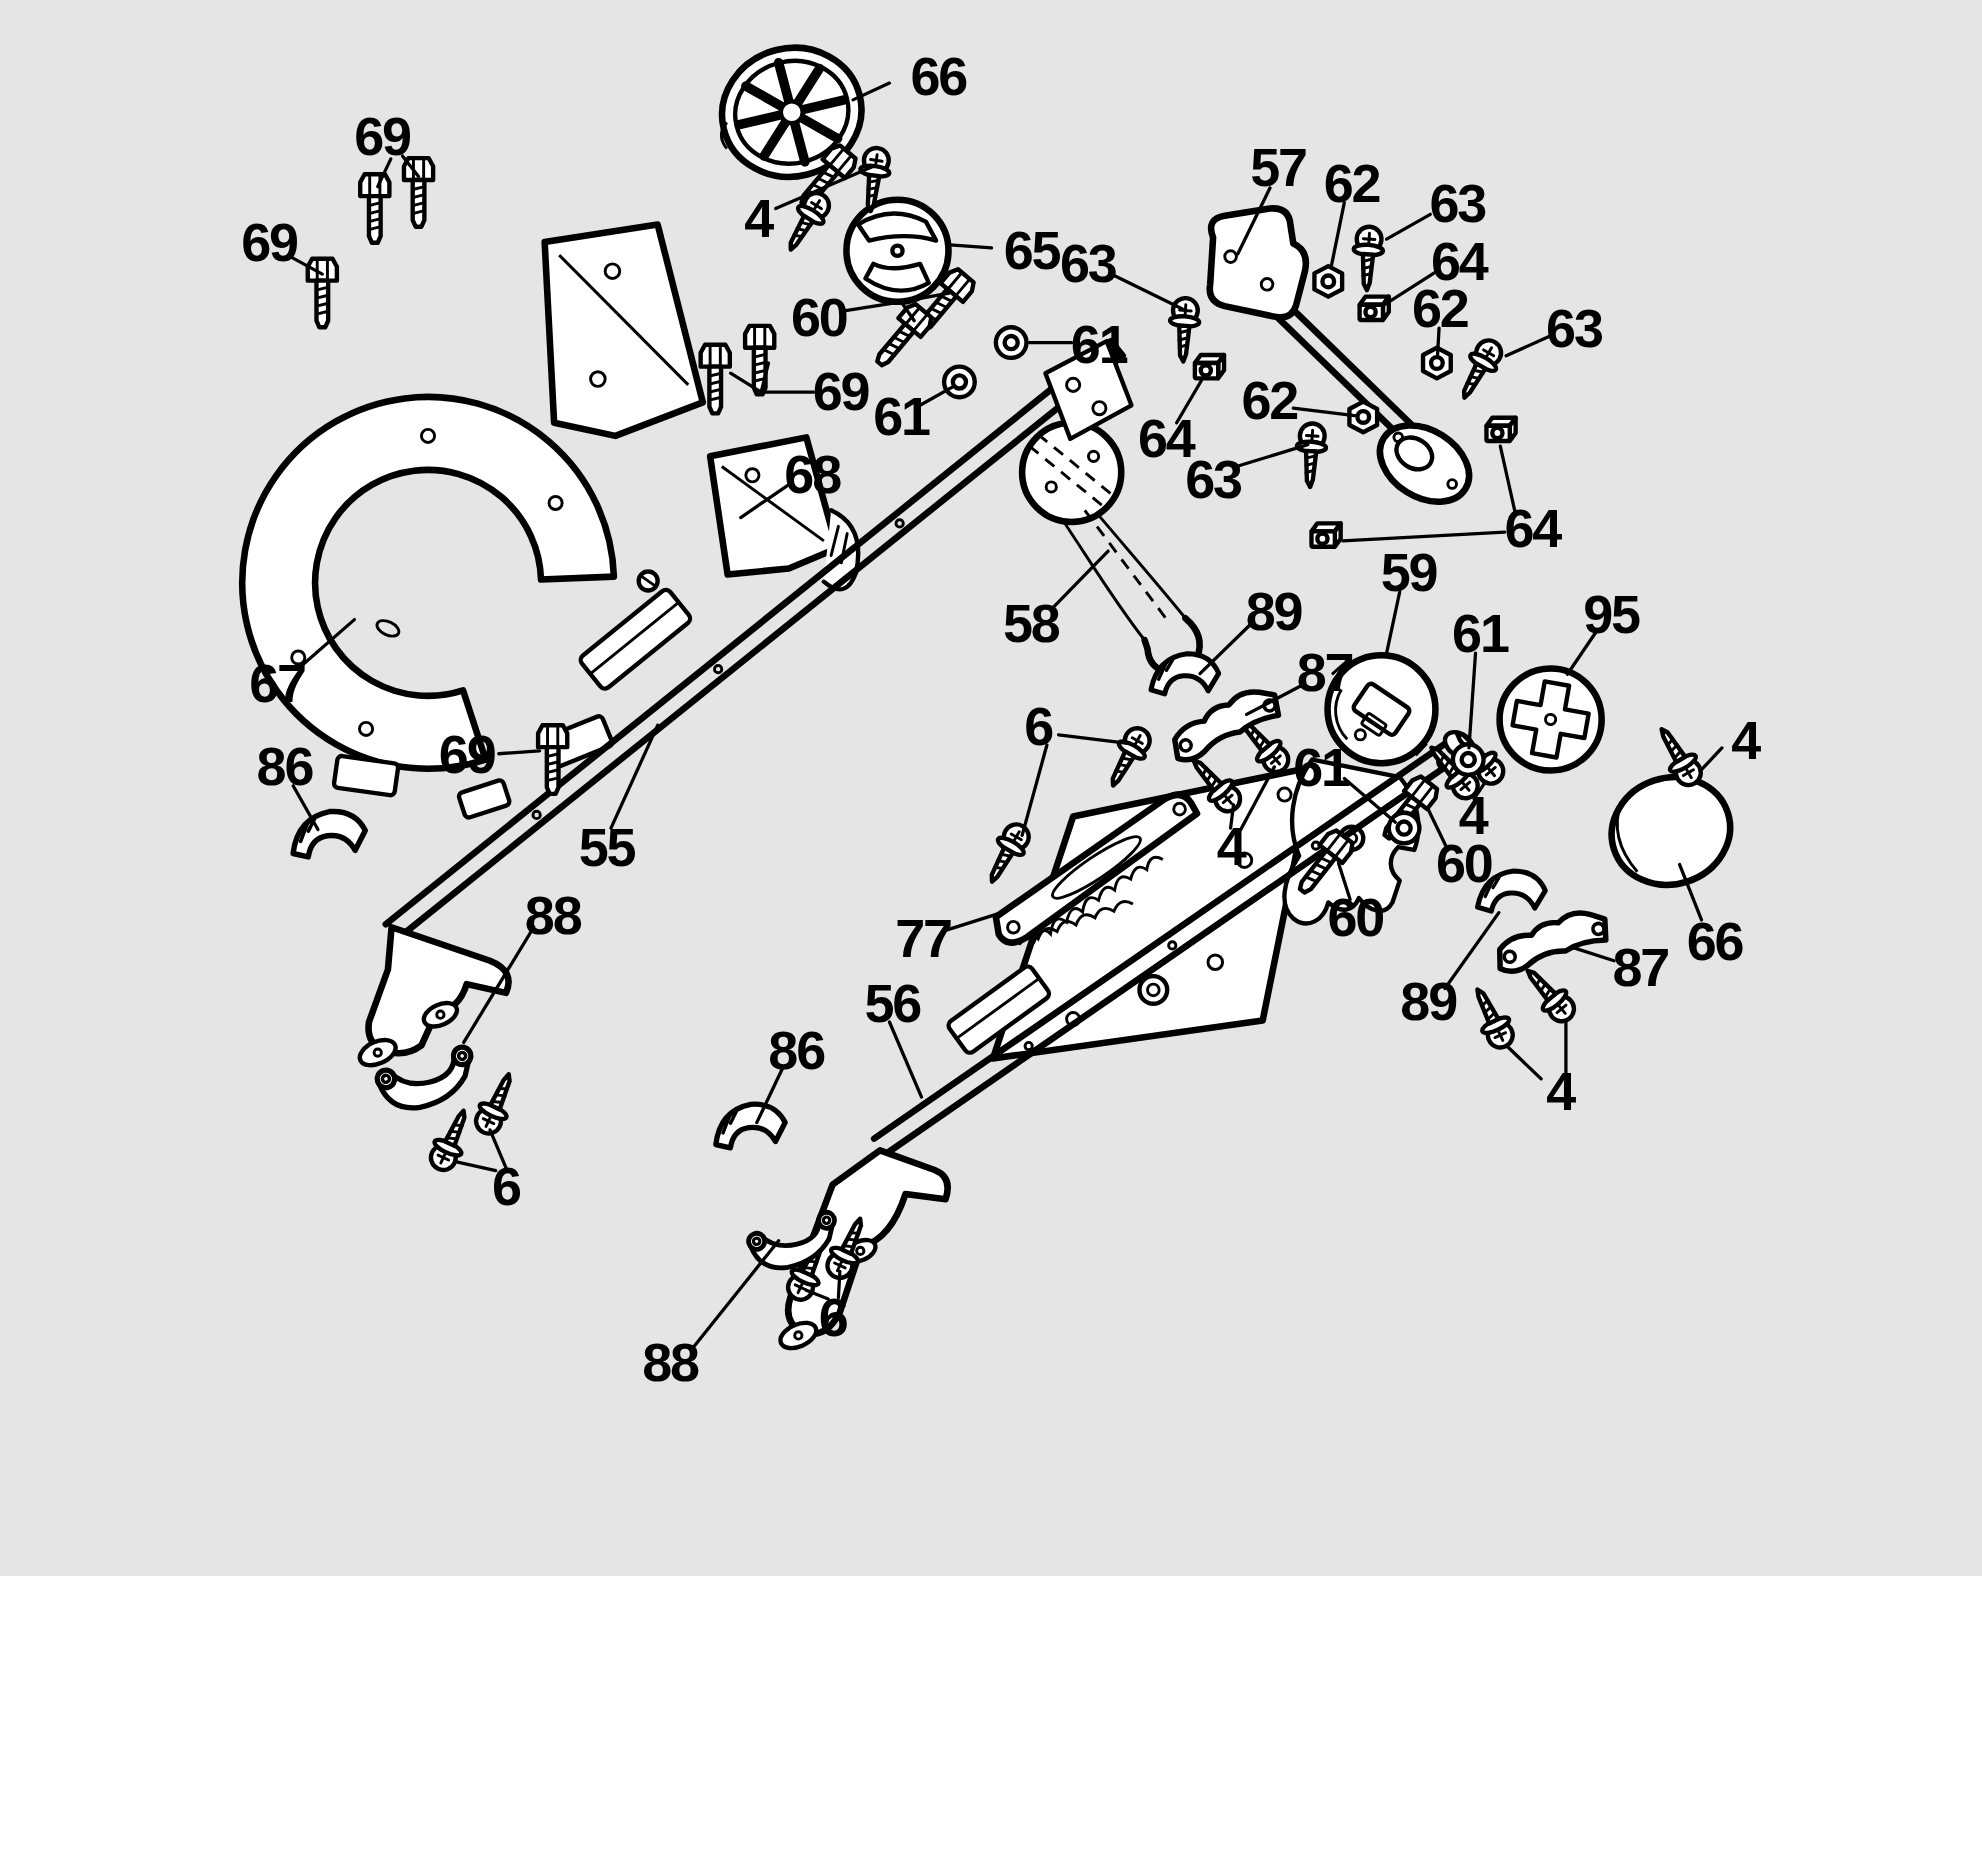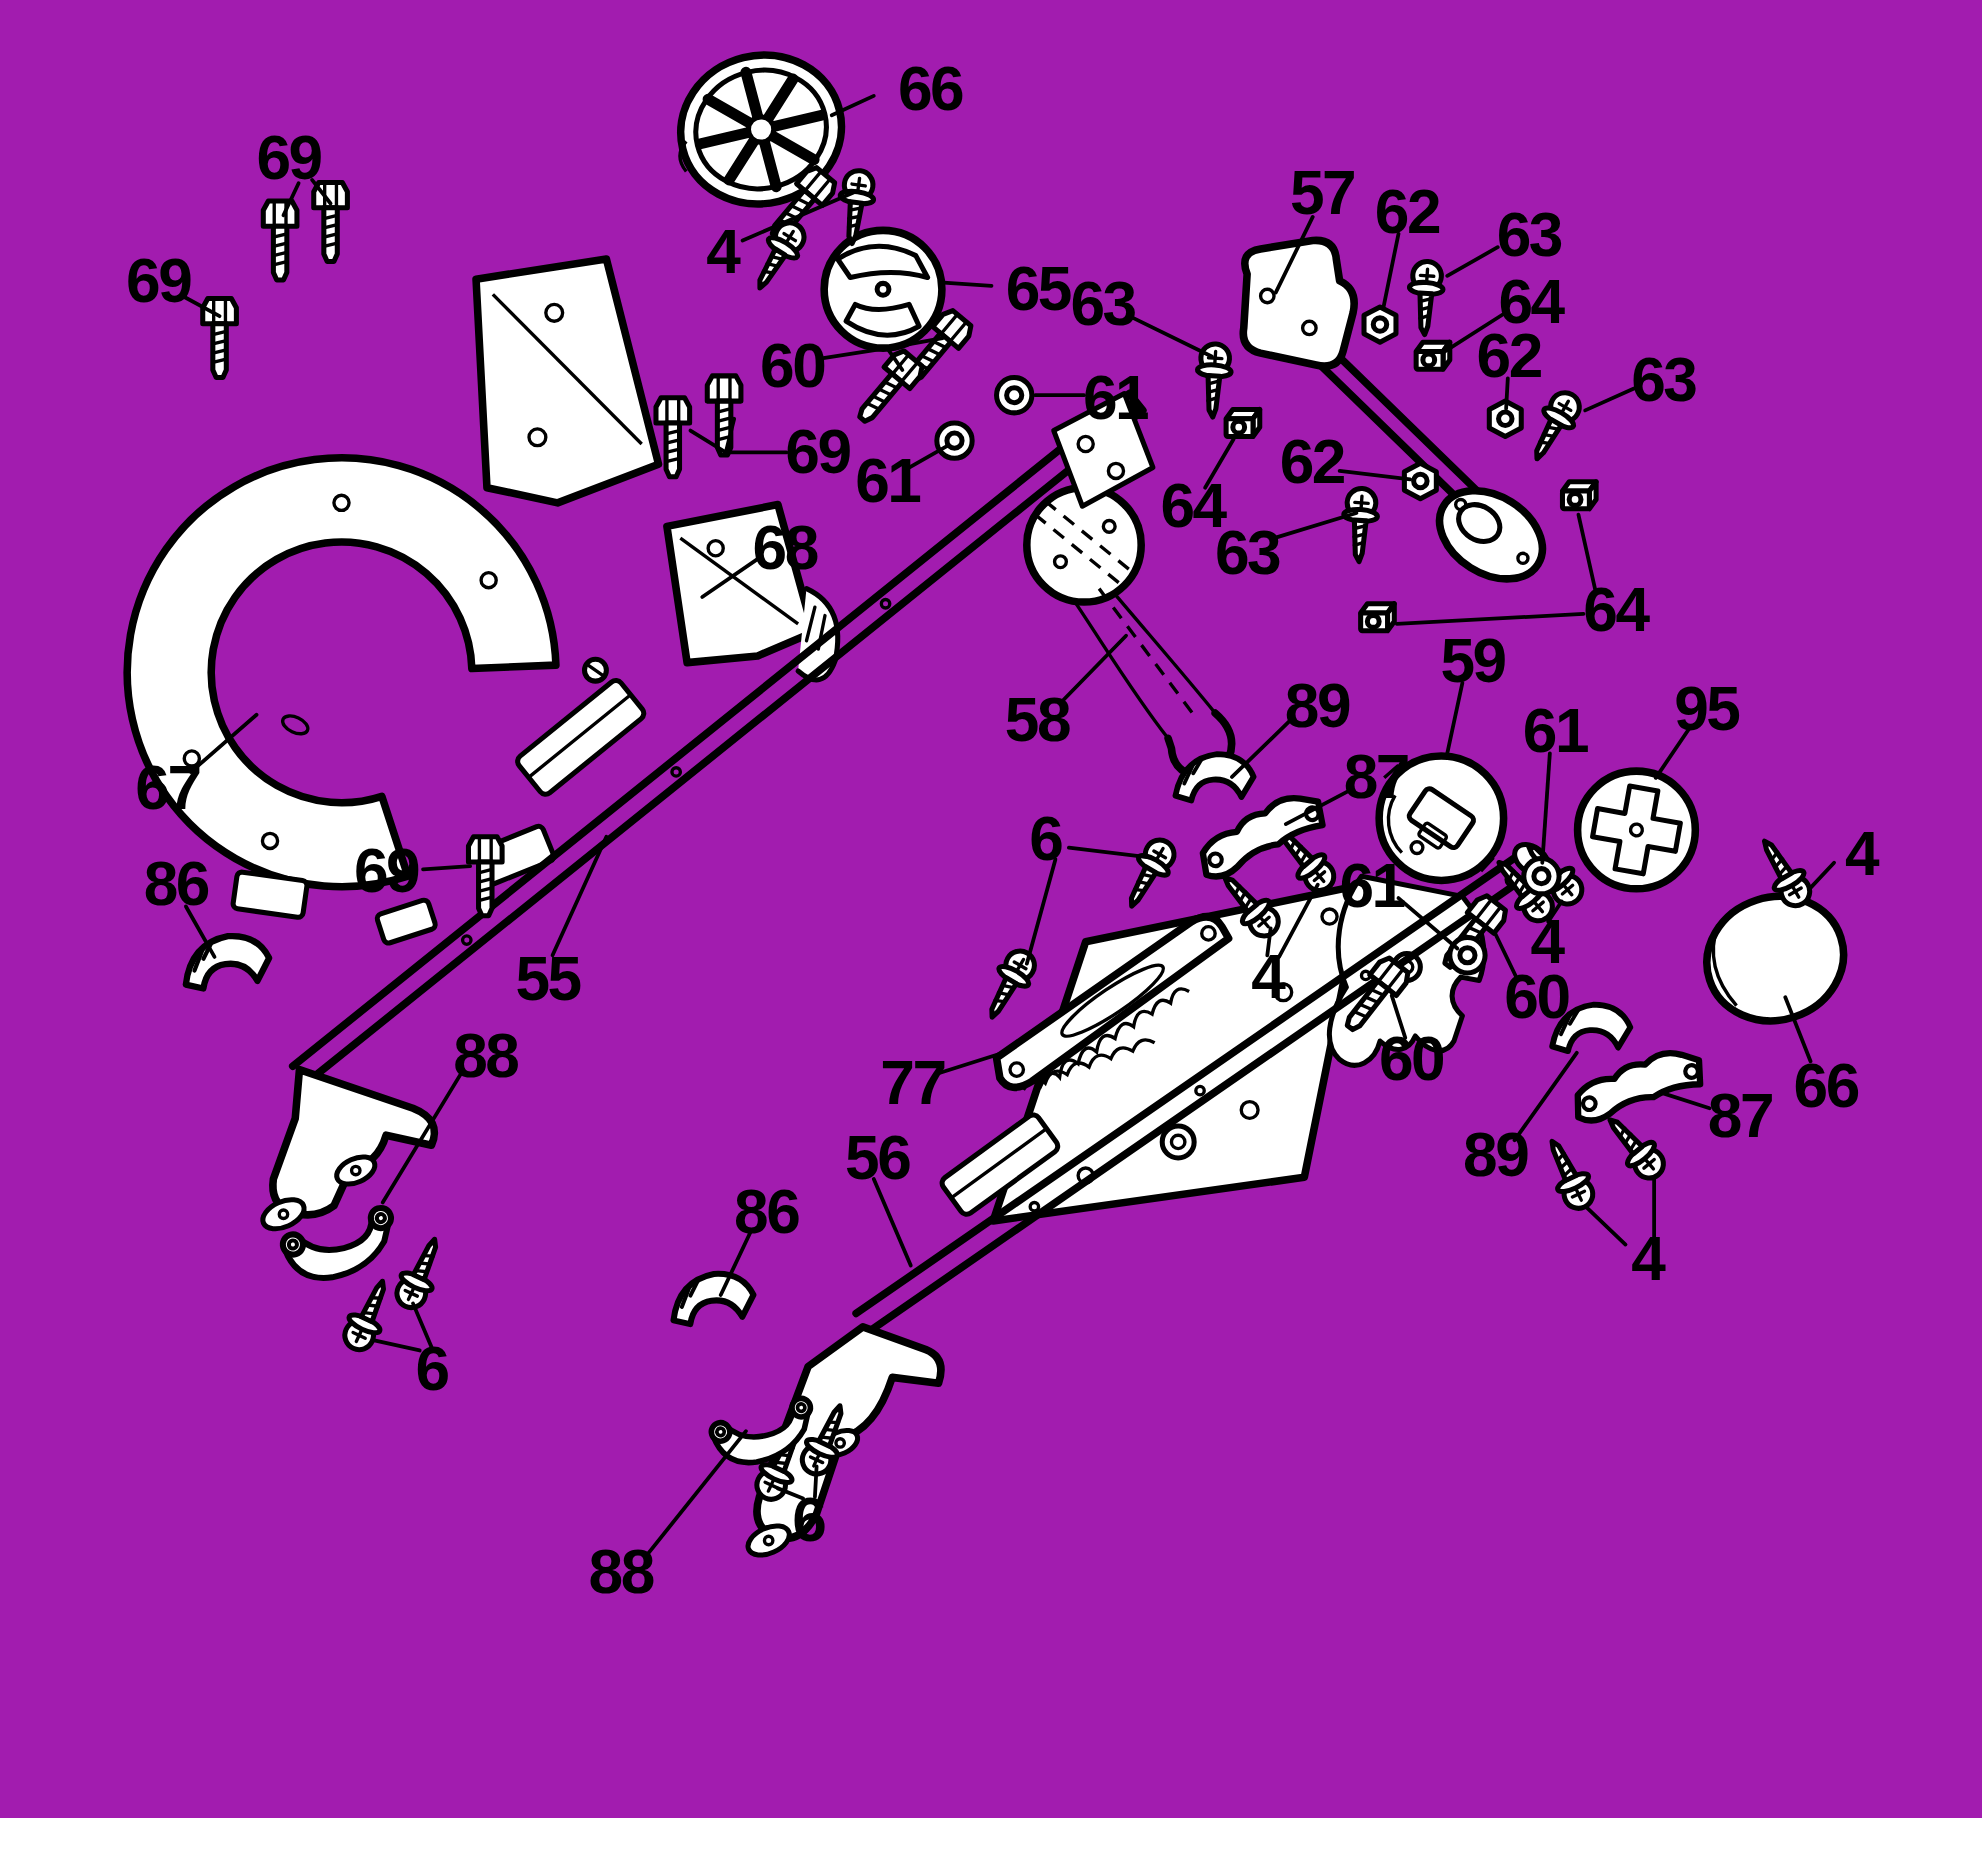--- a/index.html
+++ b/index.html
@@ -1,16 +1,16 @@
 <!DOCTYPE html>
 <html style="font-size:13.7px"><head>
 <meta charset="utf-8">
 <style>
   html,body{margin:0;padding:0;background:#fff;}
-  .stage{width:1983px;height:1818px;background:#a21caf;position:relative;overflow:hidden;}
+  .stage{width:1983px;height:1576px;background:#e5e5e5;position:relative;overflow:hidden;}
   svg{display:block;width:100%;height:100%;}
   .ln{fill:#fff;stroke:#000;stroke-width:6;stroke-linejoin:round;stroke-linecap:round;}
   .thick{stroke-width:9;}
   .thin{stroke-width:4;fill:none;}
   .nofill{fill:none;}
   .dash{stroke-dasharray:16 12;}
   .leader{fill:none;stroke:#000;stroke-width:4.5;stroke-linecap:round;stroke-linejoin:round;}
   text.pn{font-family:"Liberation Sans","DejaVu Sans",sans-serif;font-weight:700;font-size:74px;
           fill:#000;text-anchor:middle;letter-spacing:-3px;}
 </style>

